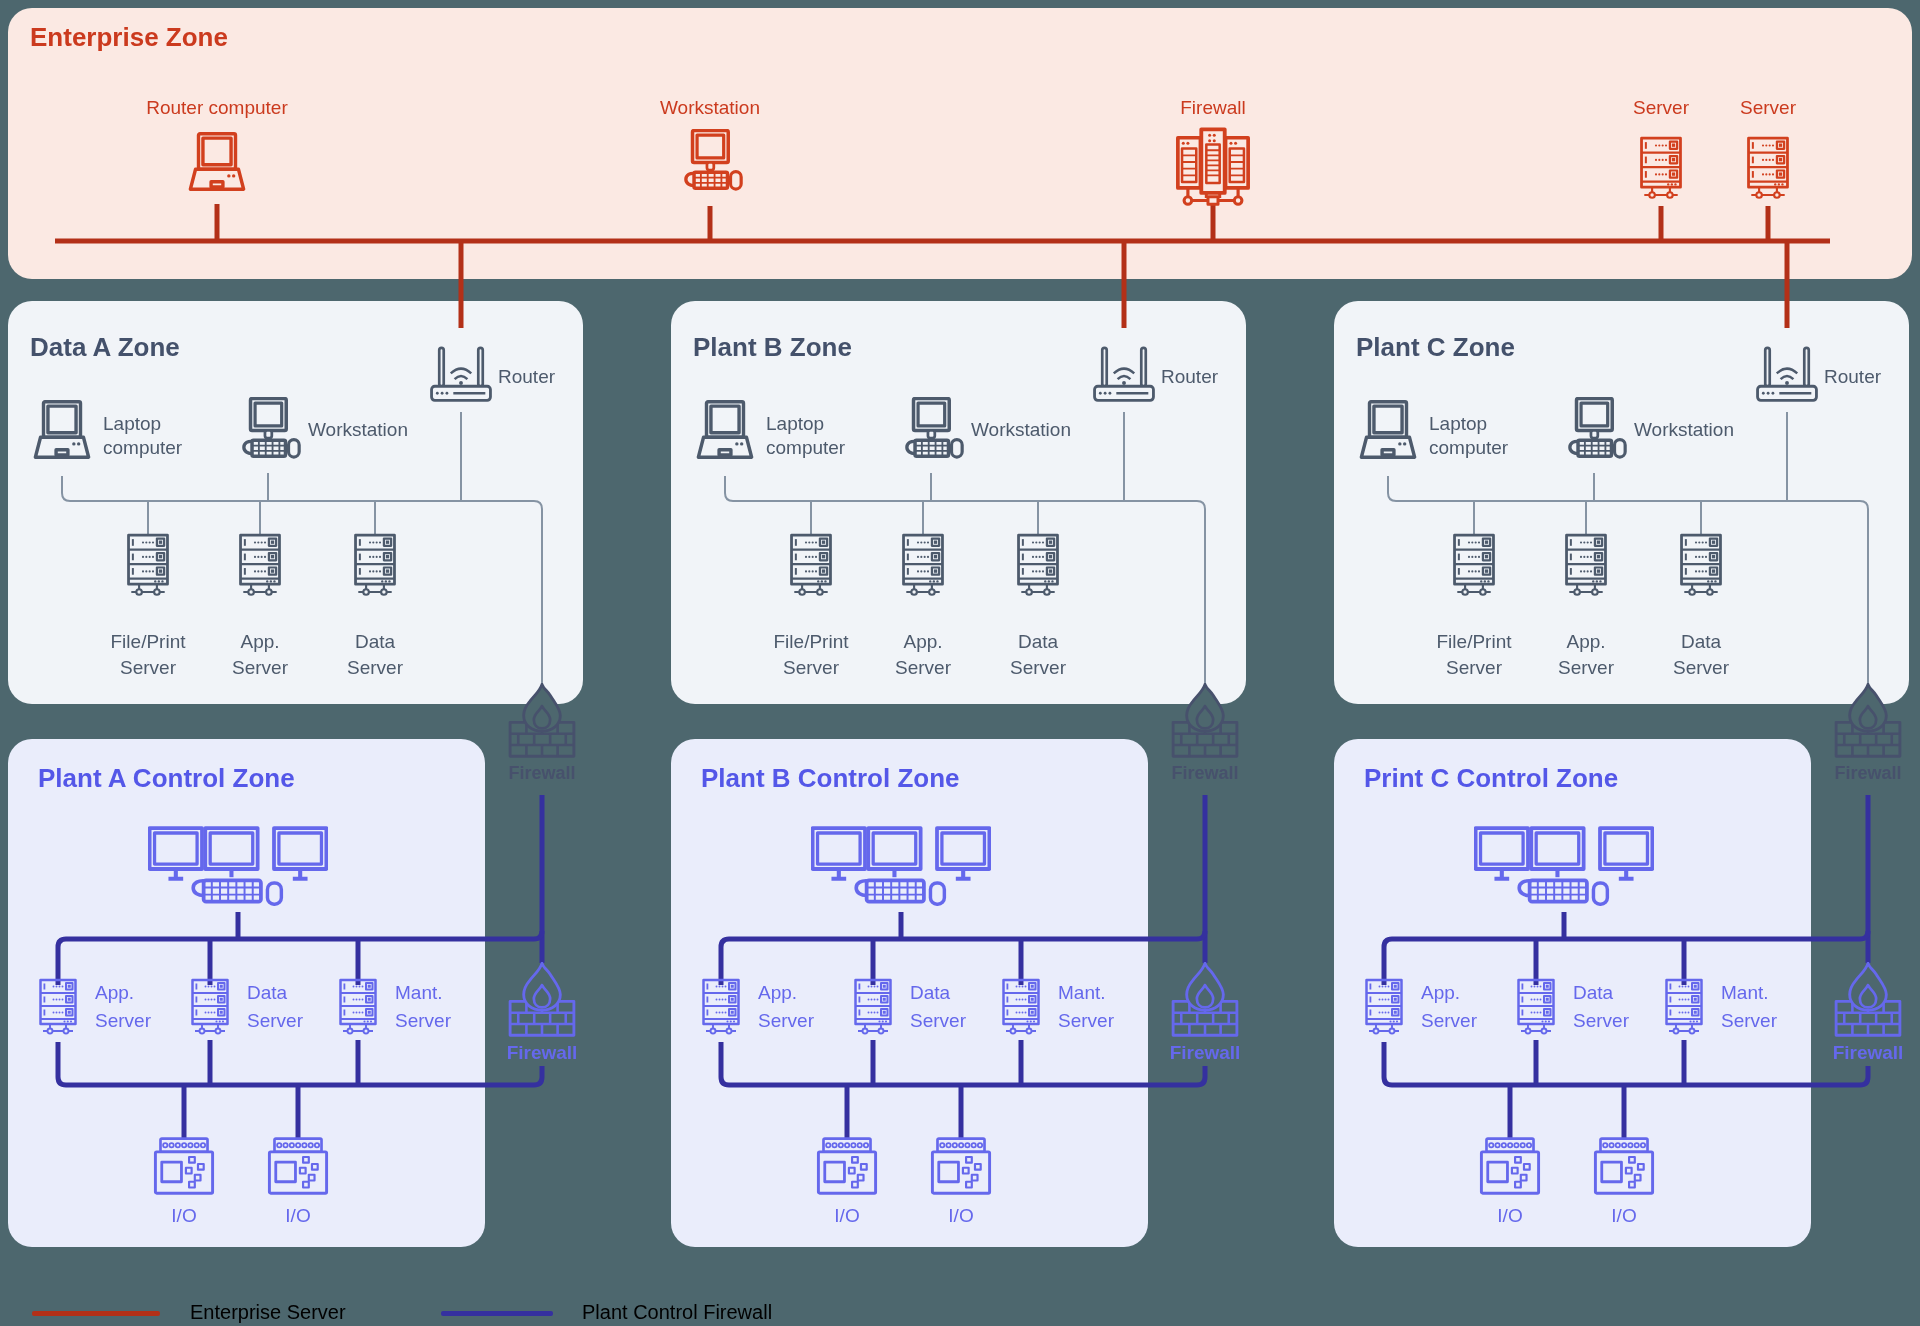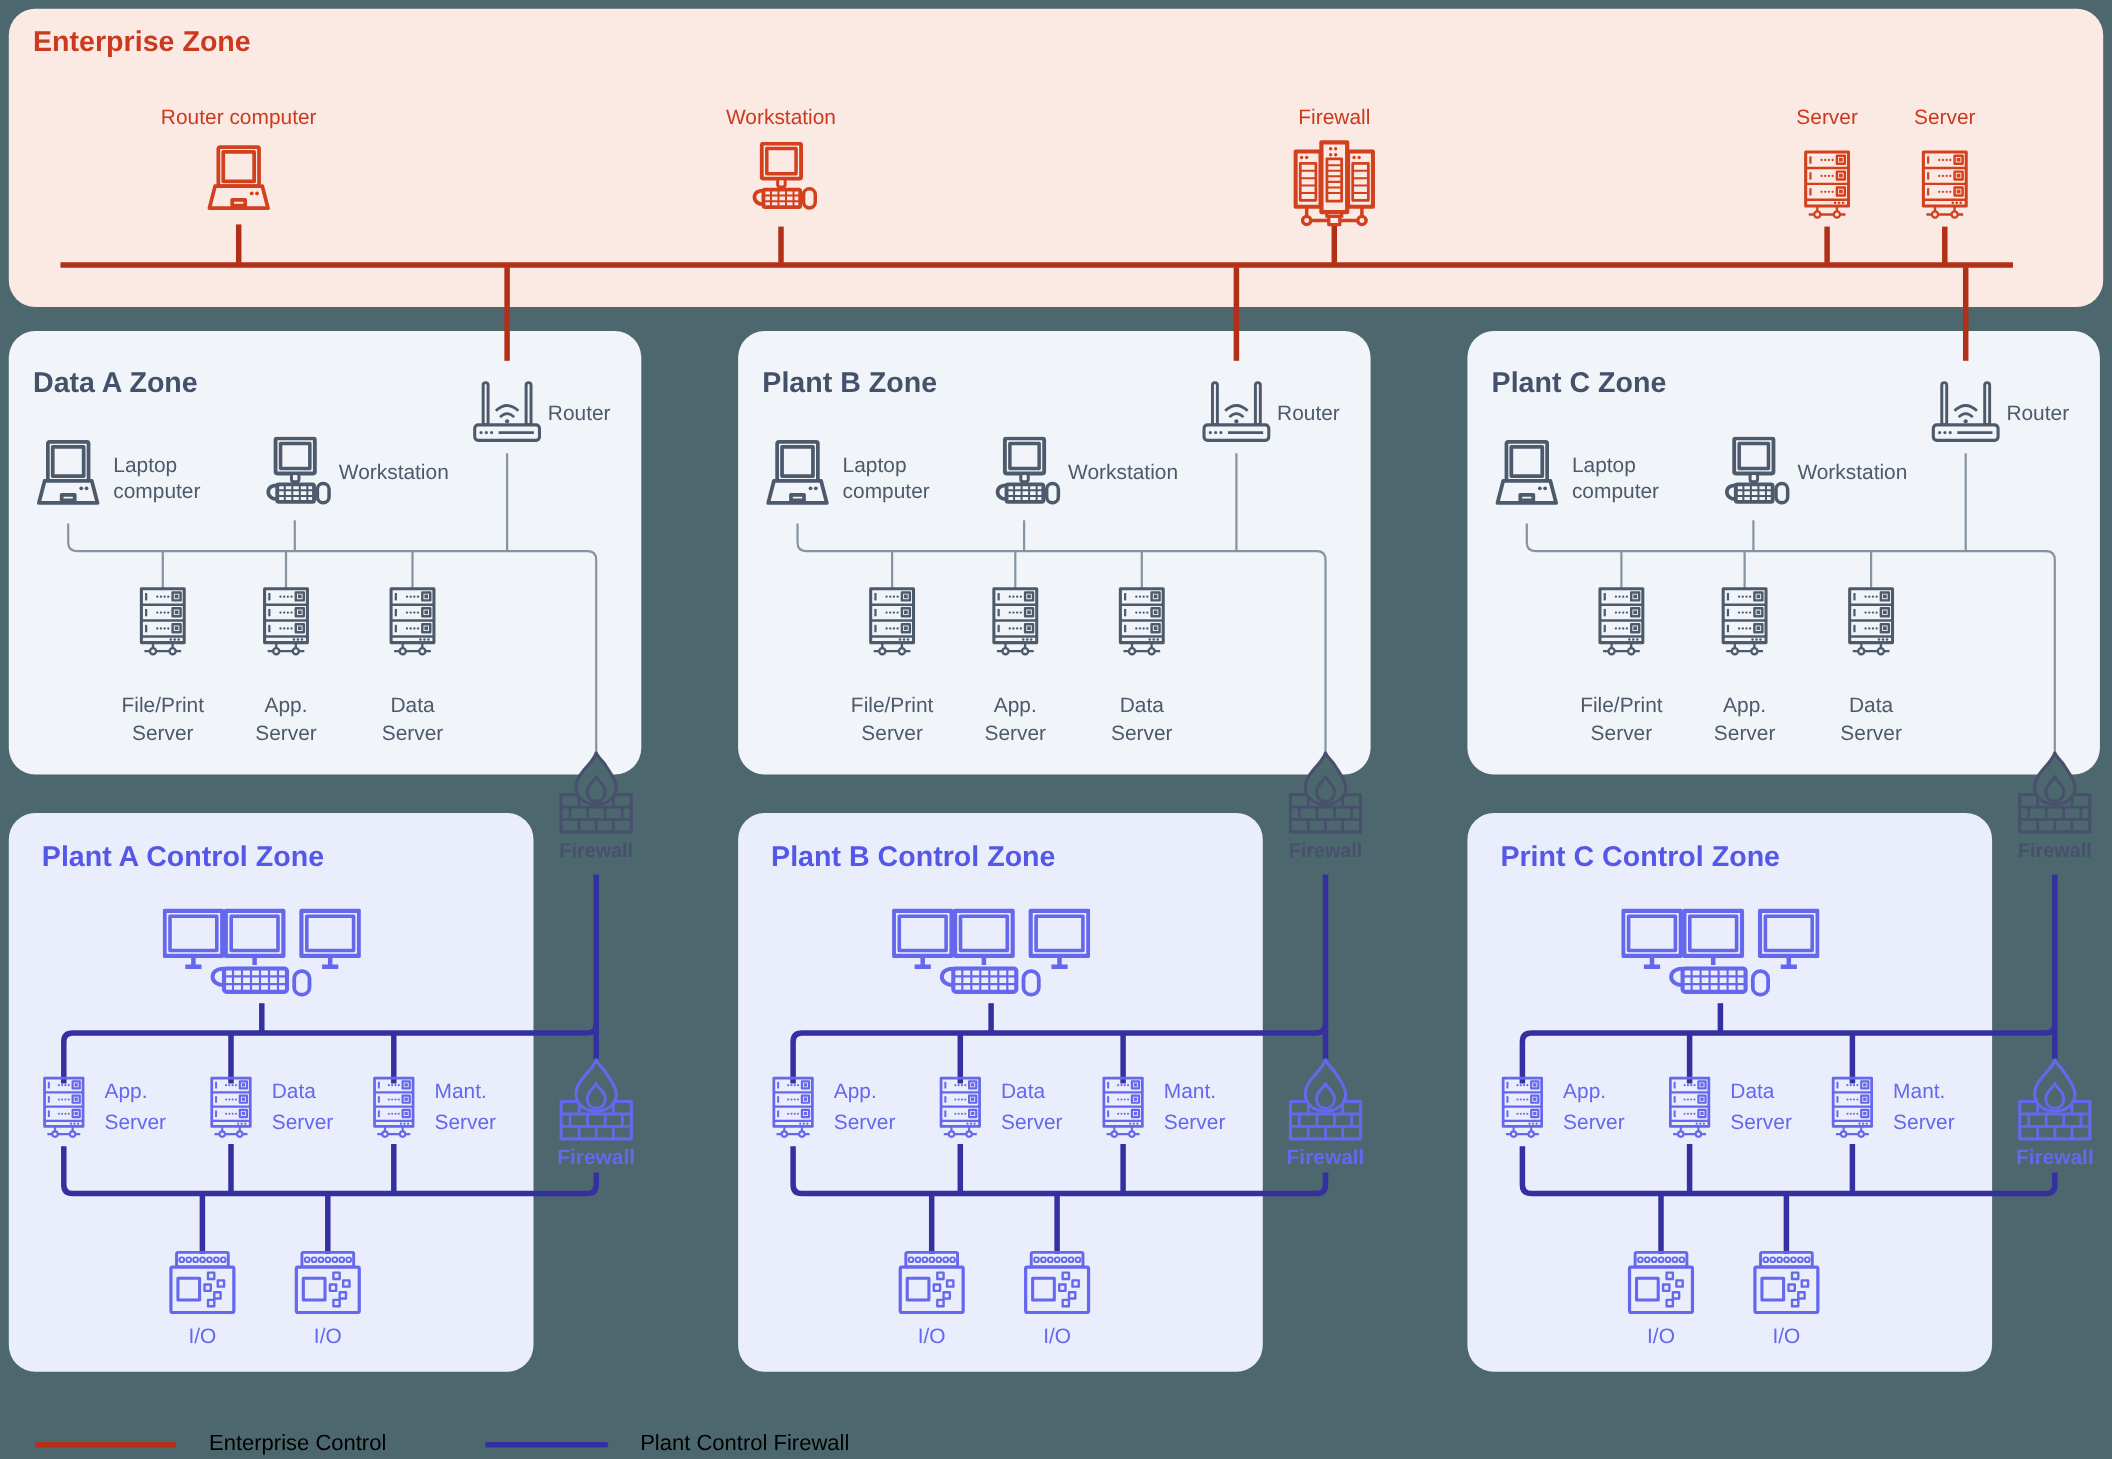--- a/index.html
+++ b/index.html
@@ -1353,16 +1353,16 @@
         <path d="M27,91.3 V108 M50,91.3 V108 M73,91.3 V108" stroke-width="3.8"></path>
         <path d="M50,2 C47,12 38,19 32,27 C26,34 23,40 23,48 C23,62 35,71 50,71 C65,71 77,62 77,48 C77,38 68,28 62,18 C58,12 52,8 50,2 Z" fill="#4D676E" stroke-width="4.2"></path>
         <path d="M50,34 C46,42 38,45 38,54 C38,62 43,67 50,67 C57,67 62,62 62,54 C62,45 54,42 50,34 Z" fill="#4D676E" stroke-width="4"></path>
       </g>
         </svg>
       </div>
       <div class="fw-label" style="left:1808px;top:1042px;width:120px;color:#6568EC;font-weight:700;font-size:19px;">Firewall</div>
     </div>
 
   <div class="legend-swatch" style="left:32px;top:1311px;width:128px;background:#B33018;"></div>
-  <div class="legend-label" style="left:190px;top:1301px;">Enterprise Control</div>
+  <div class="legend-label" style="left:190px;top:1301px;">Enterprise Server</div>
   <div class="legend-swatch" style="left:441px;top:1311px;width:112px;background:#35309F;"></div>
   <div class="legend-label" style="left:582px;top:1301px;">Plant Control Firewall</div>
 </div>
 
 </body></html>

